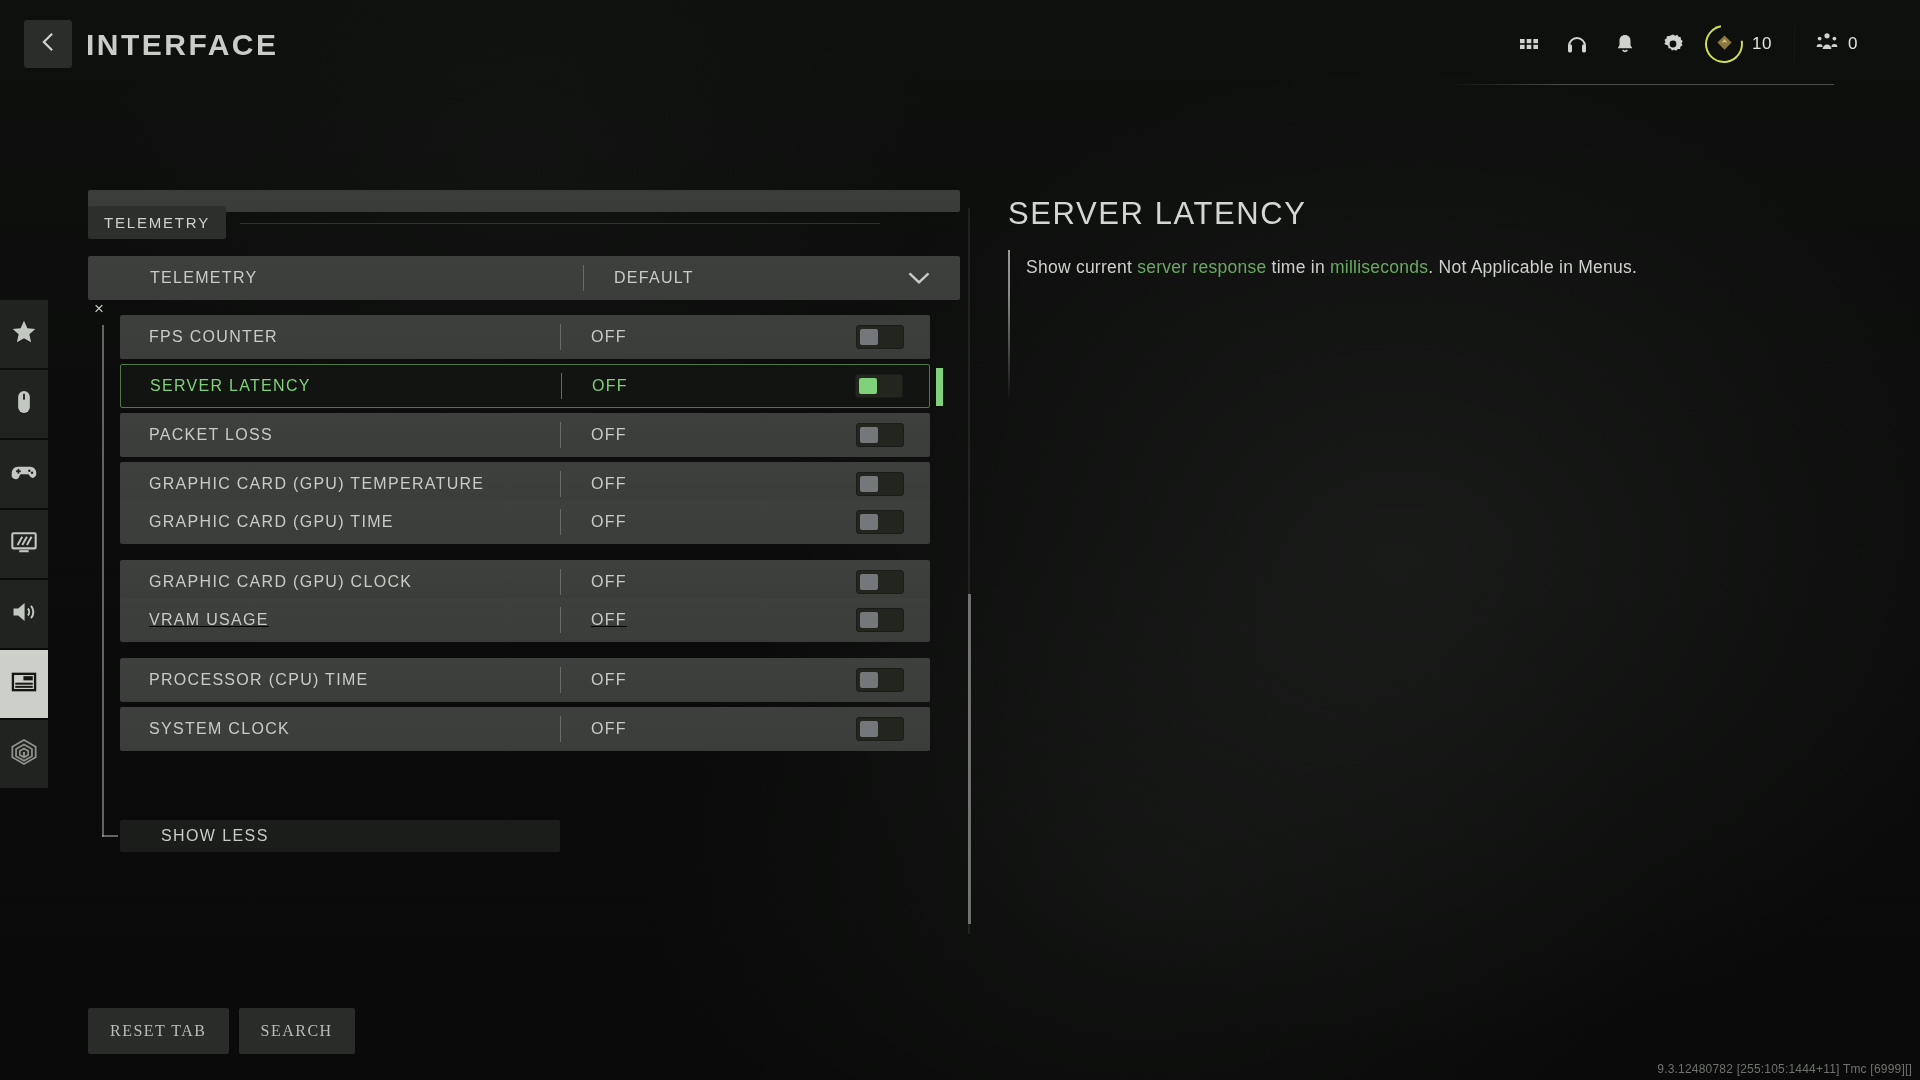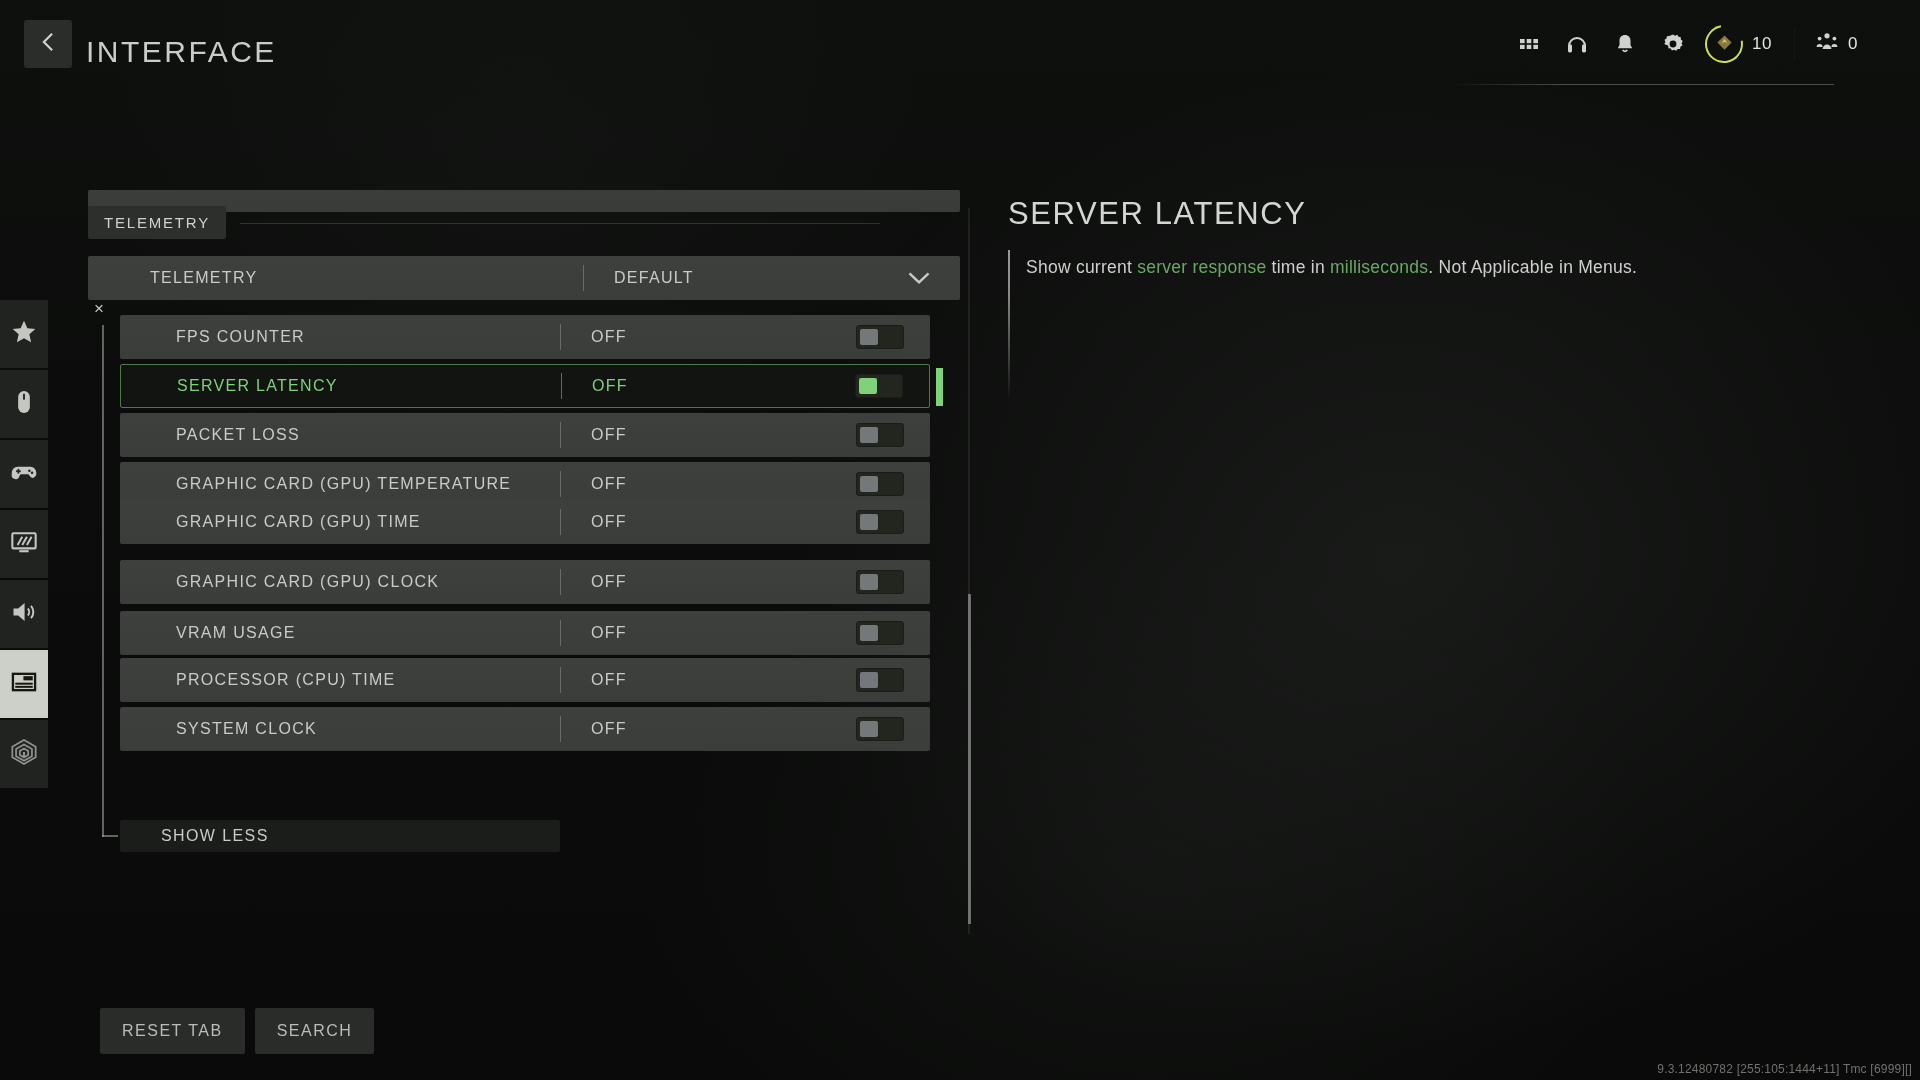--- a/index.html
+++ b/index.html
@@ -21,21 +21,21 @@
   
   .header { position:absolute; top:0; left:0; width:1920px; height:90px; }
   .back-btn {
     position:absolute; left:24px; top:20px; width:48px; height:48px;
     background:#2b2d2b; border-radius:3px;
     display:flex; align-items:center; justify-content:center;
   }
   .back-btn svg { width:20px; height:20px; }
   .page-title {
     position:absolute; left:86px; top:28px;
-    font-size:30px; letter-spacing:2.5px; color:#c9ccc7; font-weight:400;margin-top:7px;
+    font-size:30px; letter-spacing:2.5px; color:#c9ccc7; font-weight:700;
   }
   .header-right {
     position:absolute; right:52px; top:18px; height:52px;
     display:flex; align-items:center; gap:0px;
   }
   .hicon {
     width:48px; height:52px; display:flex; align-items:center; justify-content:center;
   }
   .hicon svg { width:24px; height:24px; fill:#cfd2cd; }
   .currency {
@@ -105,21 +105,21 @@
   .srow .value {
     padding-left:30px; font-size:16px; letter-spacing:1.3px; color:#c8ccc6; flex:1;
   }
   .srow .chev { margin-right:28px; display:flex; align-items:center; }
   .srow .chev svg { width:26px; height:26px; }
 
   
   .subrow {
     left:32px; width:810px;
   }
-  .subrow .label { padding-left:56px; width:440px; }
+  .subrow .label { padding-left:29px; width:440px; }
 
   .subrow.selected {
     background:#111411;
     border:1px solid #4e7a4a;
   }
   .subrow.selected .label, .subrow.selected .value { color:#7fd27a; }
   .subrow.selected .sep { background:#4e7a4a; }
 
   .accent-bar {
     position:absolute; right:-14px; top:3px; width:7px; height:38px;
@@ -180,21 +180,21 @@
   .detail-bar {
     position:absolute; left:0; top:-4px; width:2px; height:150px;
     background:linear-gradient(180deg, rgba(175,179,173,.85) 0%, rgba(175,179,173,.75) 30%, rgba(175,179,173,0) 100%);
   }
   .detail-desc {
     font-size:17.5px; letter-spacing:.25px; color:#cdd0cb; line-height:1.5;margin-top:20px;
   }
   .detail-desc .hl { color:#6aa863; }
 
   
-  .footer { position:absolute; left:100px; bottom:26px; display:flex; gap:10px; }
+  .footer { position:absolute; left:88px; bottom:26px; display:flex; gap:10px;font-family:Liberation Serif, serif; }
   .fbtn {
     height:46px; background:#2a2c2a; color:#b9bdb7;
     font-size:16px; letter-spacing:1.5px;
     display:flex; align-items:center; justify-content:center;
     padding:0 22px; border-radius:2px;
   }
   .version {
     position:absolute; right:8px; bottom:4px;
     font-size:12px; color:#6f736d; letter-spacing:.2px;
     font-family:"Liberation Sans", sans-serif;
@@ -428,21 +428,21 @@
       <span class="label">GRAPHIC CARD (GPU) CLOCK</span>
       <span class="sep"></span>
       <span class="value">OFF</span>
       <span class="toggle-wrap">
         <span class="toggle">
             <span class="knob"></span>
           </span>
       </span>
     </div>
 
-    <div class="srow subrow" style="top:421px;">
+    <div class="srow subrow" style="top:408px;text-decoration:underline;">
       <span class="label">VRAM USAGE</span>
       <span class="sep"></span>
       <span class="value">OFF</span>
       <span class="toggle-wrap">
         <span class="toggle">
             <span class="knob"></span>
           </span>
       </span>
     </div>
 

